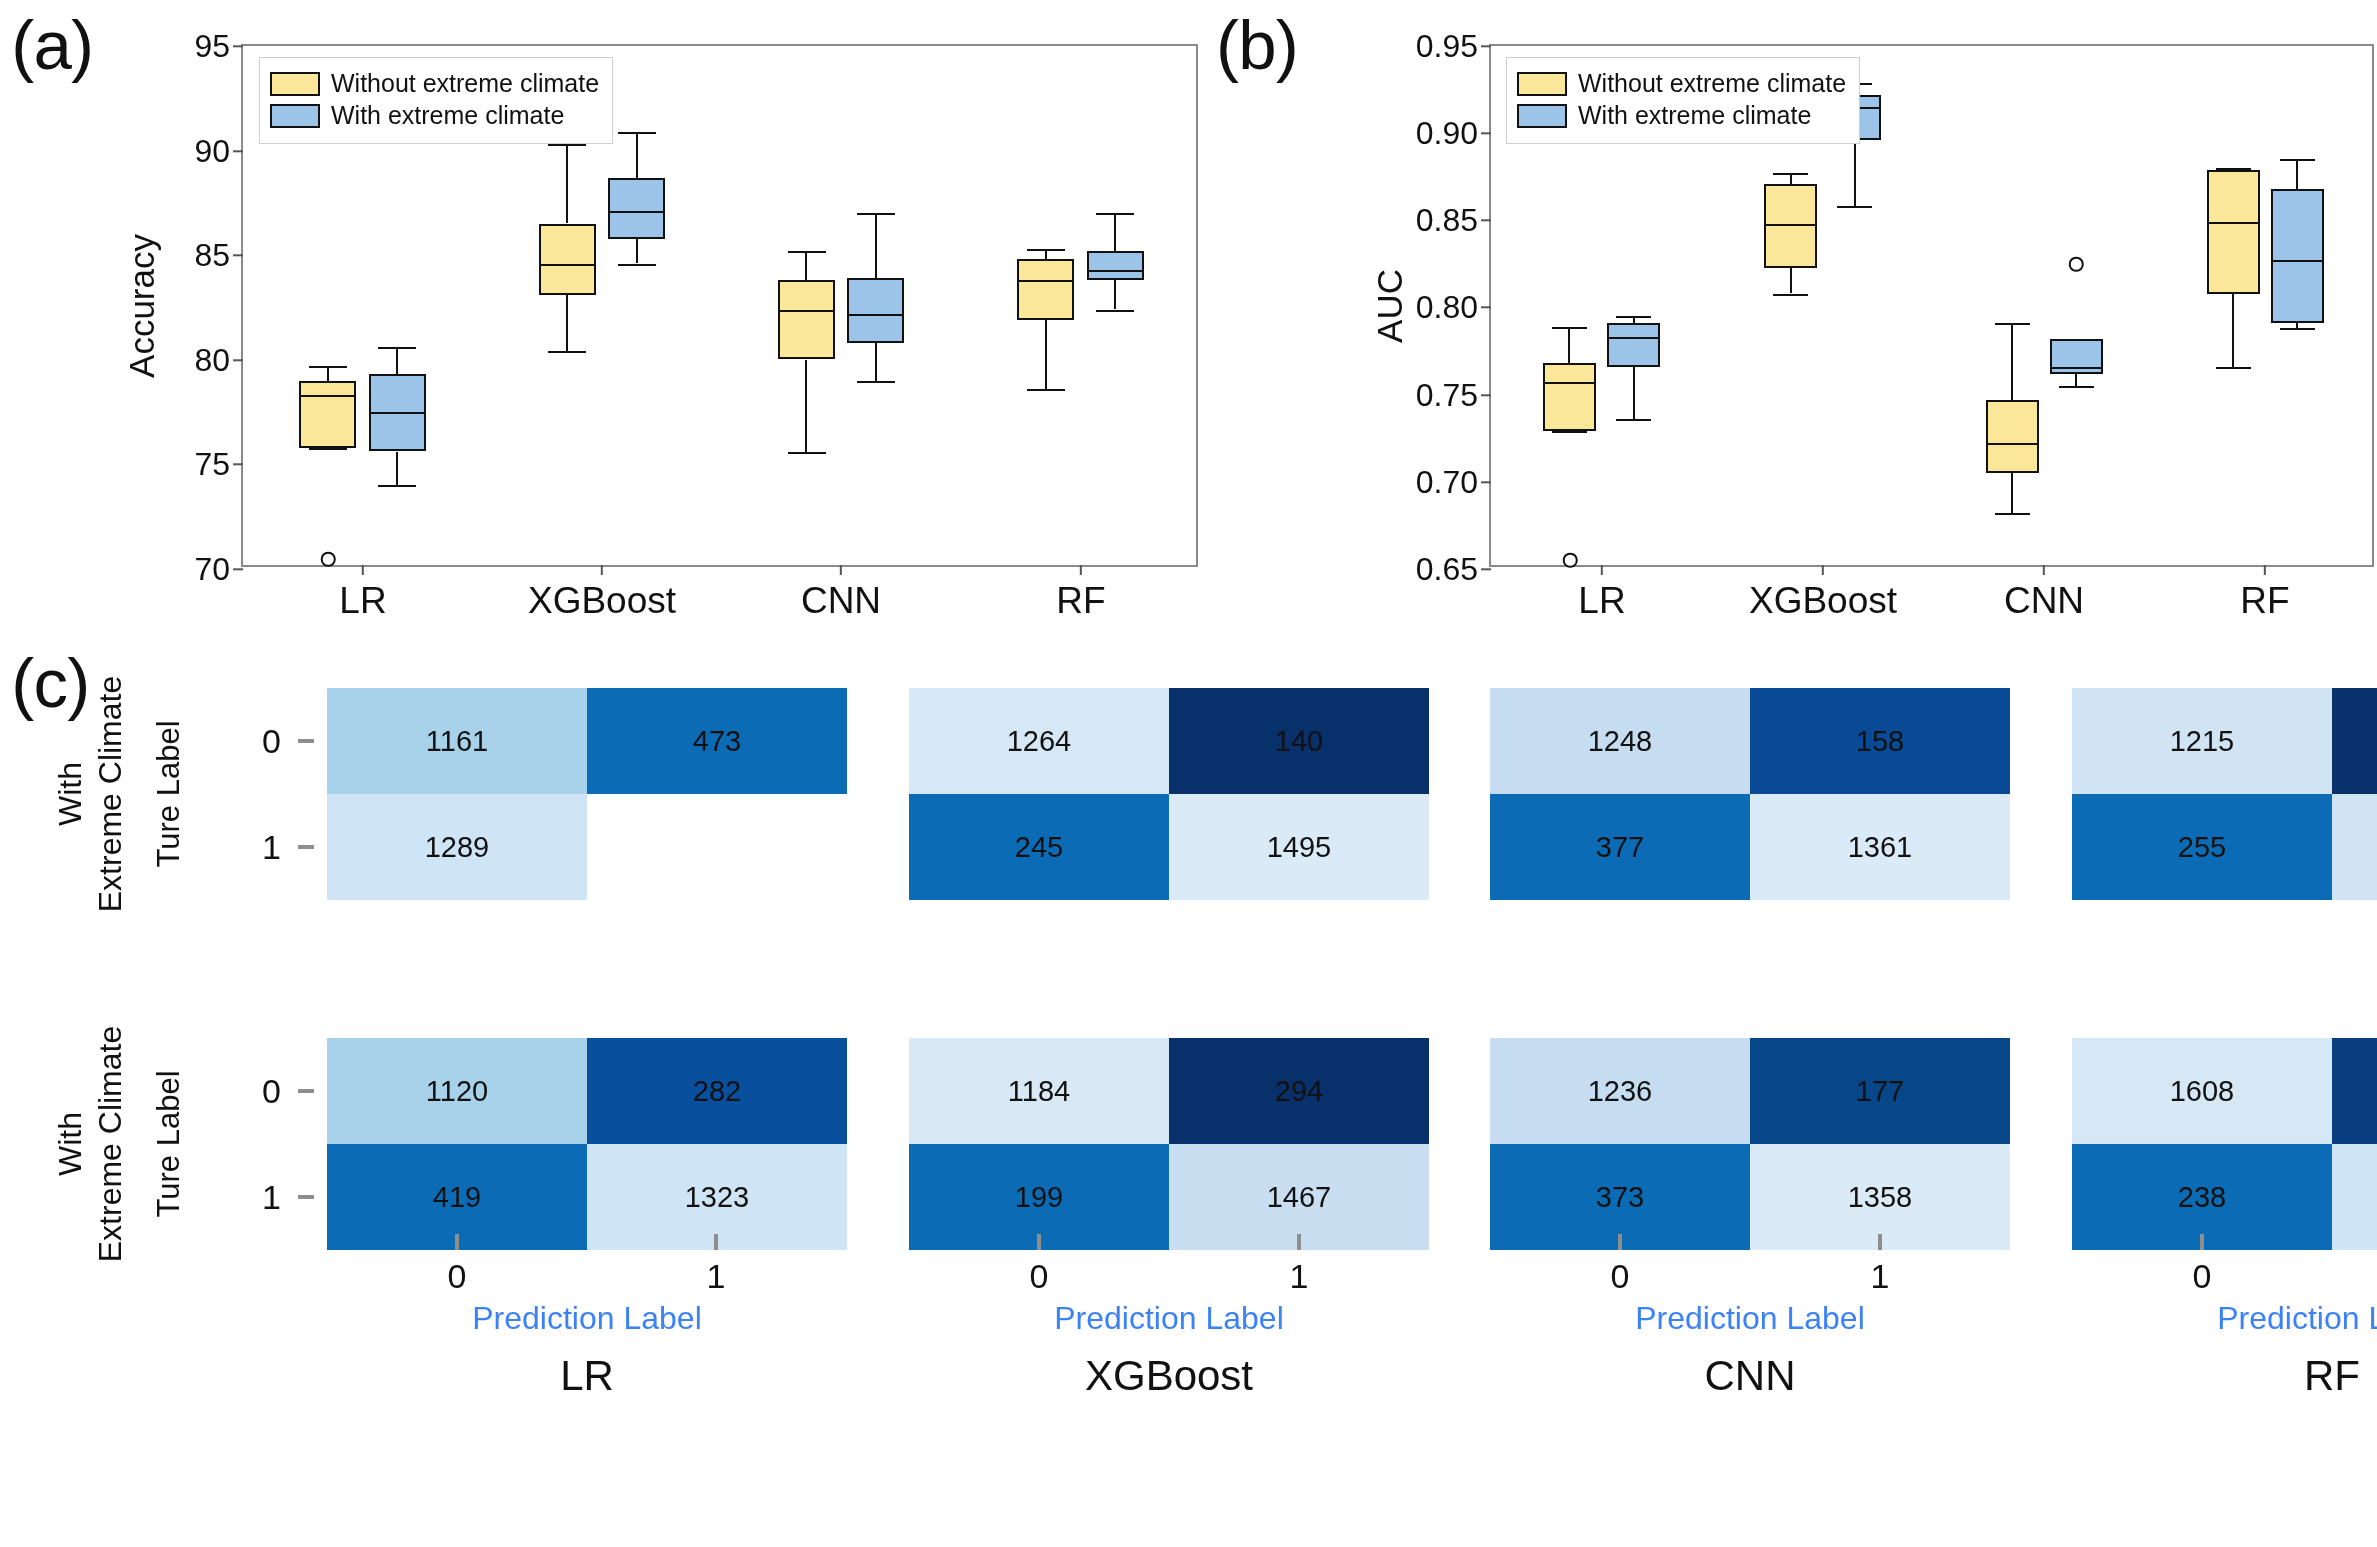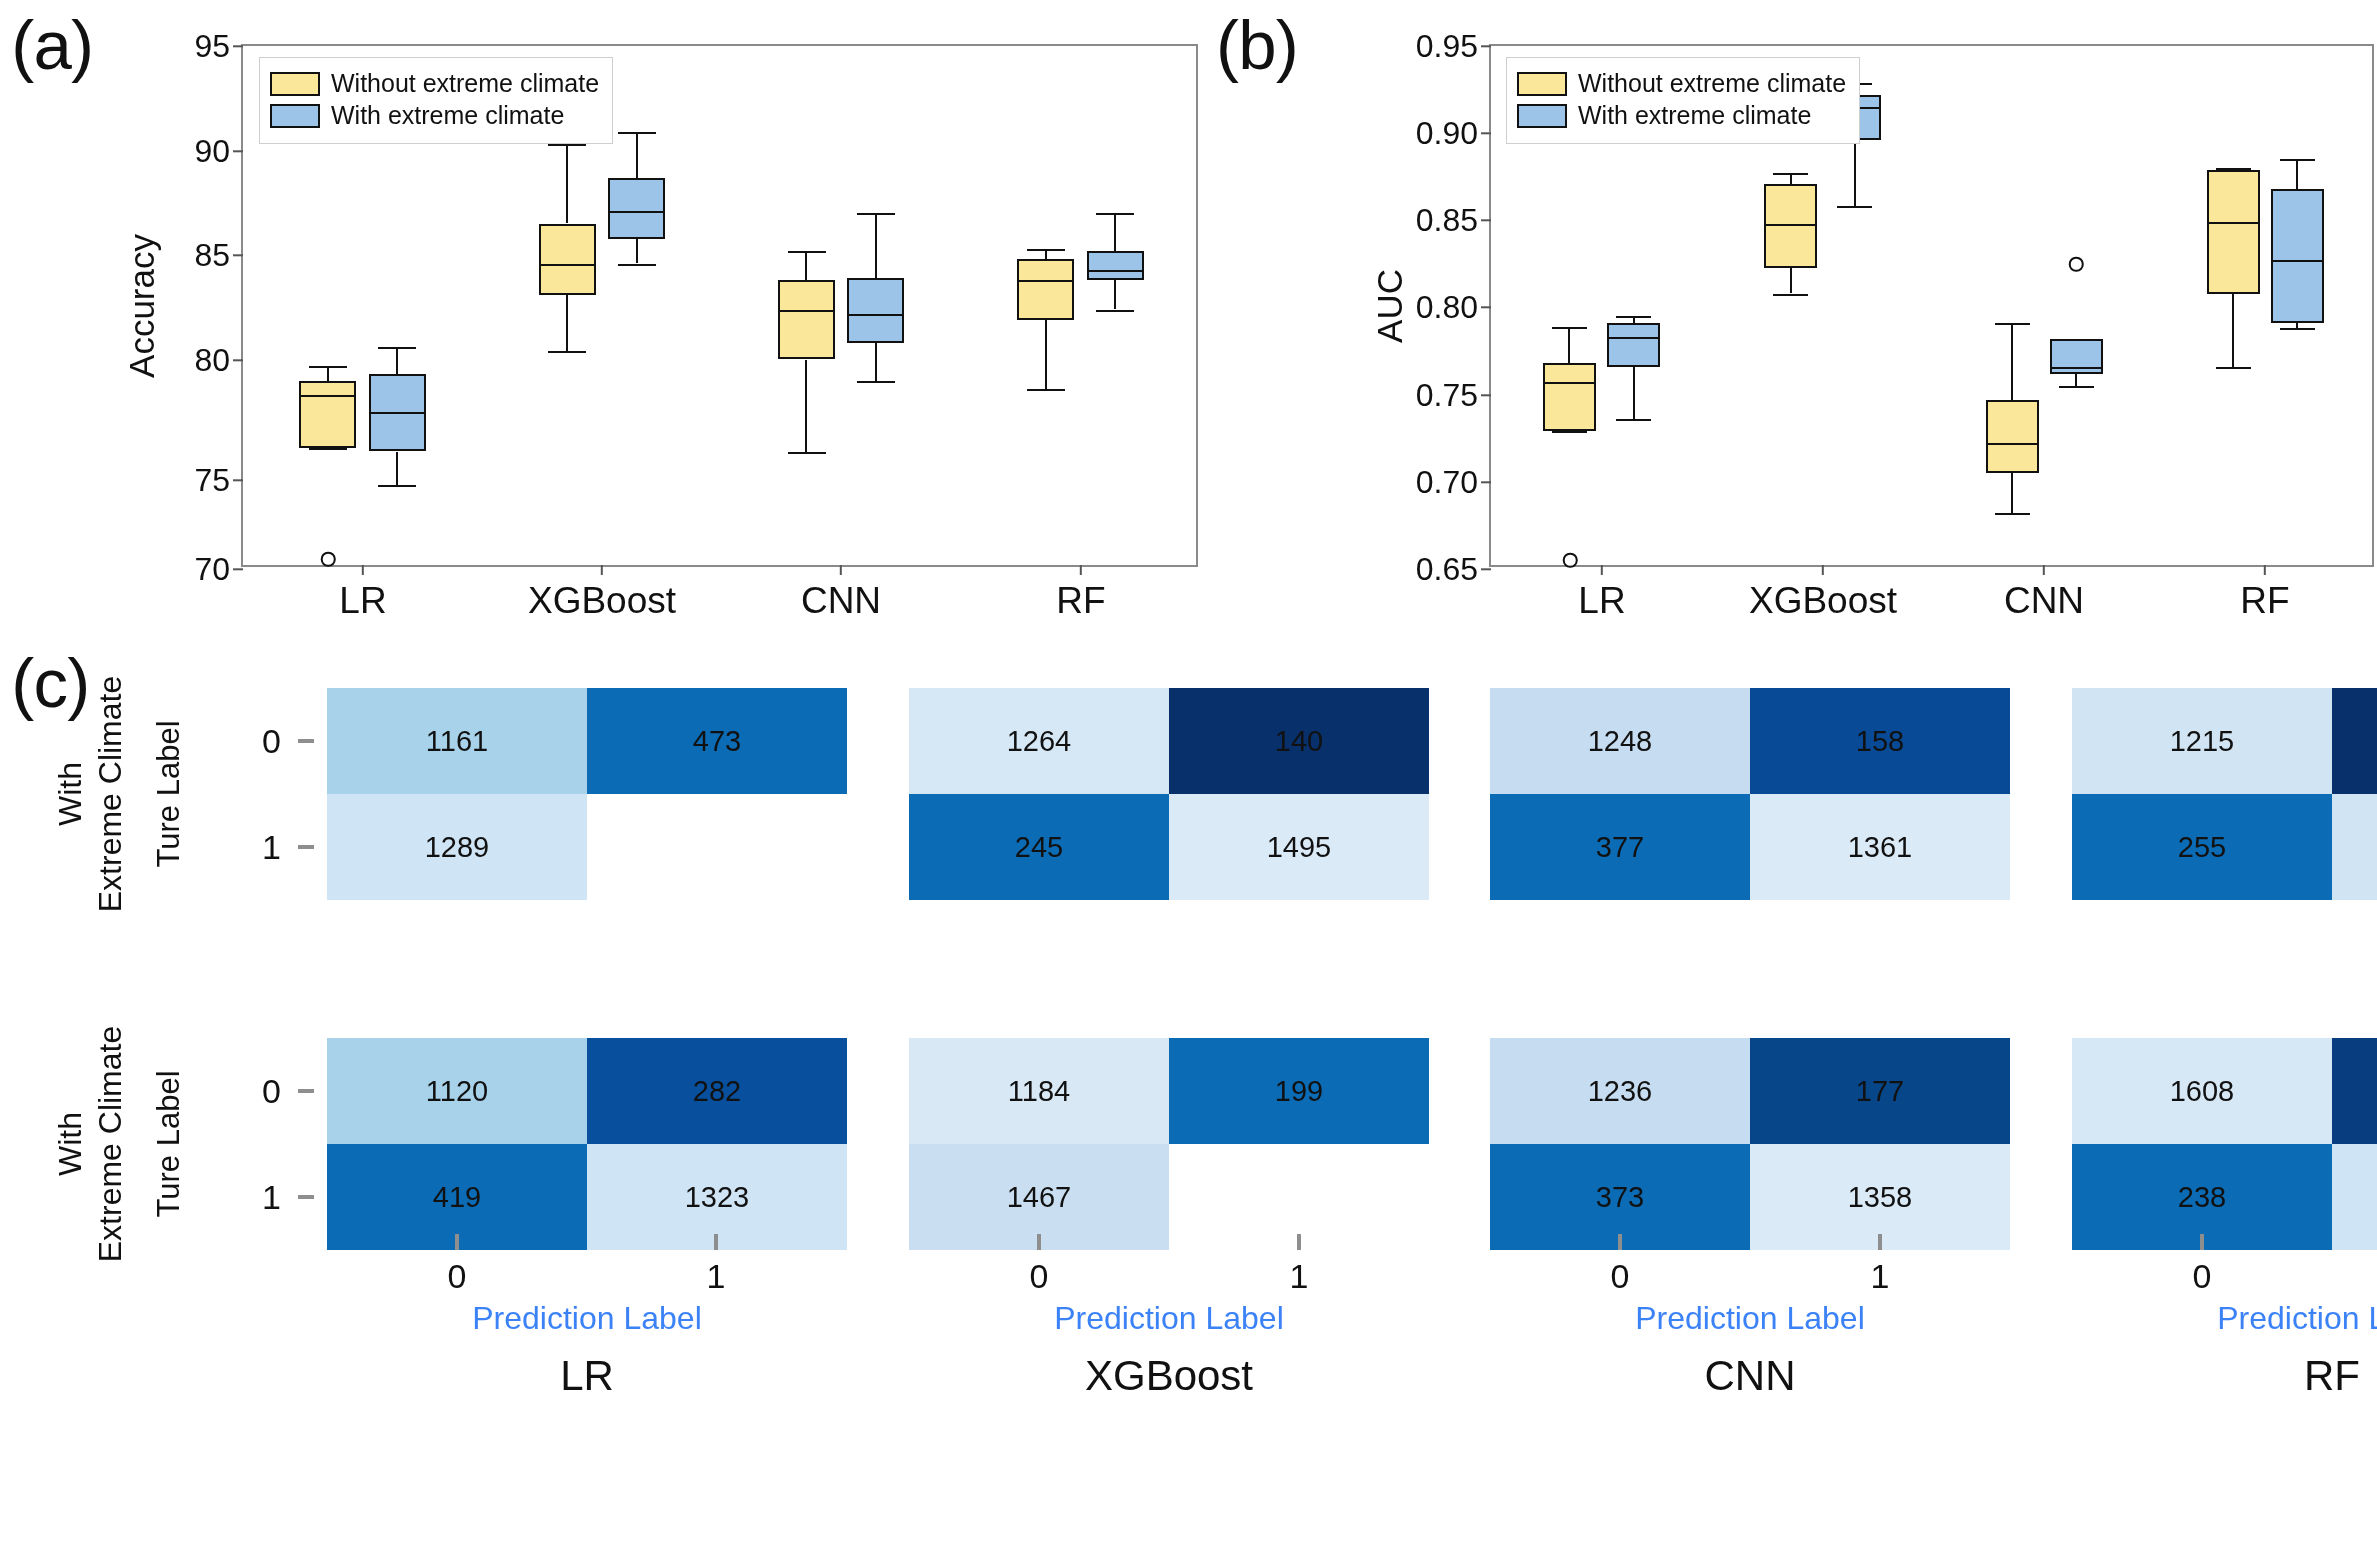--- a/index.html
+++ b/index.html
@@ -176,21 +176,21 @@
   }
 </style>
 </head>
 <body>
 
 <div class="panel-tag" style="left:11.3px; top:6.4px;">(a)</div>
 <div class="bp-wrap" id="panel-a" style="left: 0px; top: 0px; width: 1231px; height: 672px;">
     <div class="bp-axis-title" style="left:122px; top:306px; transform: rotate(-90deg) translate(-50%, 0);">Accuracy</div>
     <div class="bp-plot" style="left:241px; top:44px; width:957px; height:523px;">
       <div class="bp-ytick" style="top:523px;">70</div>
-      <div class="bp-ytick" style="top:434px;text-align:center;">75</div>
+      <div class="bp-ytick" style="top:418px;text-align:center;">75</div>
       <div class="bp-ytick" style="top:314px;">80</div>
       <div class="bp-ytick" style="top:209px;">85</div>
       <div class="bp-ytick" style="top:105px;">90</div>
       <div class="bp-ytick" style="top:0px;">95</div>
       <div class="bp-xtick" style="left:120px;">LR</div>
       <div class="bp-xtickmark" style="left:120px;"></div>
       <div class="bp-xtick" style="left:359px;">XGBoost</div>
       <div class="bp-xtickmark" style="left:359px;"></div>
       <div class="bp-xtick" style="left:598px;">CNN</div>
       <div class="bp-xtickmark" style="left:598px;"></div>
@@ -386,20 +386,21 @@
     <div class="cm-rowlabel" style="left:262px; top:1197px;">1</div>
     <div class="cm-rowtick" style="left:298px; top:1197px;"></div>
     <div class="cm-coltick" style="left:457px; top:1234px;"></div>
     <div class="cm-collabel" style="left:457px; top:1257px;">0</div>
     <div class="cm-coltick" style="left:716px; top:1234px;"></div>
     <div class="cm-collabel" style="left:716px; top:1257px;">1</div>
     <div class="cm-xtitle" style="left:587px; top:1300px;">Prediction Label</div>
     <div class="cm-model" style="left:587px; top:1352px;">LR</div>
     <div class="cm-grid" style="left:909px; top:1038px; width:520px; height:212px;">
       <div class="cm-cell" style="background:#d9e8f5;">1184</div>
+      <div class="cm-cell" style="background:#08306b;">294</div>
       <div class="cm-cell" style="background:#0b6bb5;">199</div>
       <div class="cm-cell" style="background:#c9dff1;">1467</div>
     </div>
     <div class="cm-coltick" style="left:1039px; top:1234px;"></div>
     <div class="cm-collabel" style="left:1039px; top:1257px;">0</div>
     <div class="cm-coltick" style="left:1299px; top:1234px;"></div>
     <div class="cm-collabel" style="left:1299px; top:1257px;">1</div>
     <div class="cm-xtitle" style="left:1169px; top:1300px;">Prediction Label</div>
     <div class="cm-model" style="left:1169px; top:1352px;">XGBoost</div>
     <div class="cm-grid" style="left:1490px; top:1038px; width:520px; height:212px;">

